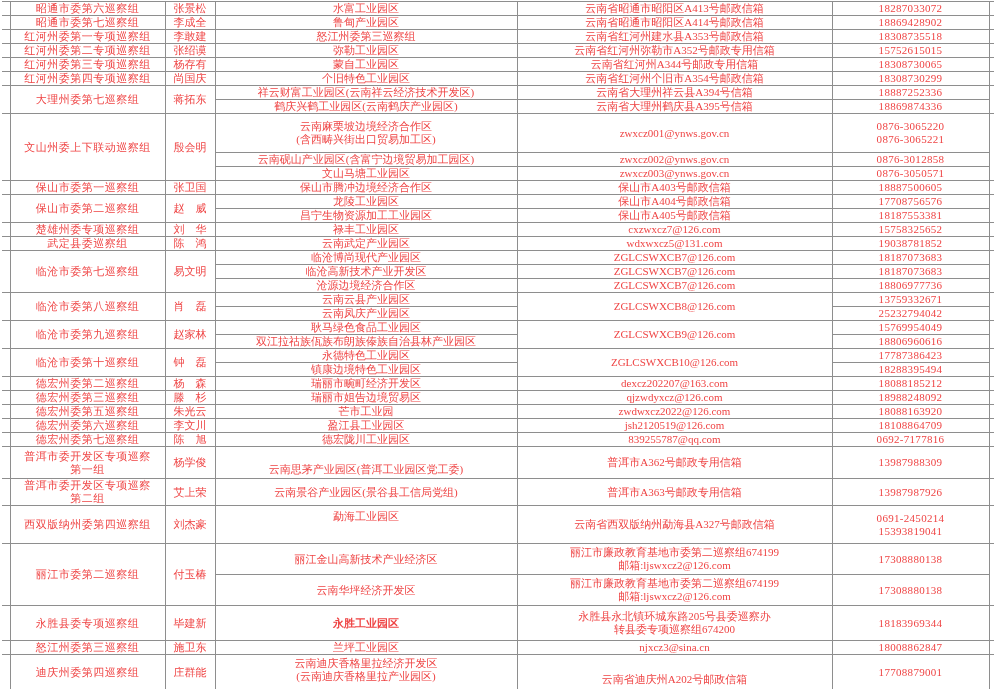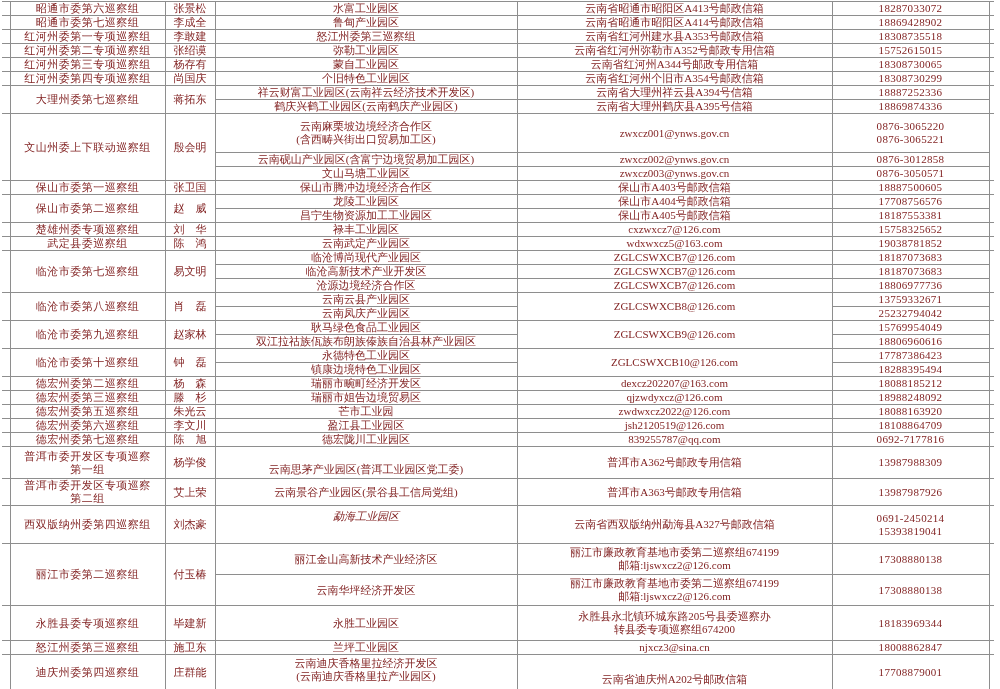--- a/index.html
+++ b/index.html
@@ -12,21 +12,21 @@
     height: 689px;
     overflow: hidden;
   }
   .page {
     padding: 1px 0 0 2px;
   }
   table.grid {
     border-collapse: collapse;
     table-layout: fixed;
     font-family: "Liberation Serif", "DejaVu Serif", serif;
-    color: #7f1d1d;
+    color: #ef4444;
   }
   table.grid td {
     border: 1px solid #8e8e8e;
     font-size: 11px;
     line-height: 13px;
     text-align: center;
     vertical-align: middle;
     padding: 0 2px;
     white-space: pre-line;
     overflow: hidden;
@@ -180,21 +180,21 @@
           <td class="park-cell">禄丰工业园区</td>
           <td class="mailbox-cell">cxzwxcz7@126.com</td>
           <td class="phone-cell">15758325652</td>
           <td class="stub-right"></td>
         </tr>
         <tr>
           <td class="stub-left"></td>
           <td class="group-cell">武定县委巡察组</td>
           <td class="leader-cell">陈　鸿</td>
           <td class="park-cell">云南武定产业园区</td>
-          <td class="mailbox-cell">wdxwxcz5@163.com</td>
+          <td class="mailbox-cell">wdxwxcz5@131.com</td>
           <td class="phone-cell">19038781852</td>
           <td class="stub-right"></td>
         </tr>
         <tr>
           <td rowspan="3" class="stub-left"></td>
           <td rowspan="3" class="group-cell">临沧市委第七巡察组</td>
           <td rowspan="3" class="leader-cell">易文明</td>
           <td class="park-cell">临沧博尚现代产业园区</td>
           <td class="mailbox-cell">ZGLCSWXCB7@126.com</td>
           <td class="phone-cell">18187073683</td>
@@ -311,21 +311,21 @@
           <td class="leader-cell">艾上荣</td>
           <td class="park-cell" style="padding-top: 4px; padding-bottom: 4px; margin-top: 32px;">云南景谷产业园区(景谷县工信局党组)</td>
           <td class="mailbox-cell" style="padding-top: 4px; padding-bottom: 4px;">普洱市A363号邮政专用信箱</td>
           <td class="phone-cell" style="padding-top: 4px; padding-bottom: 4px;">13987987926</td>
           <td class="stub-right"></td>
         </tr>
         <tr>
           <td class="stub-left"></td>
           <td class="group-cell">西双版纳州委第四巡察组</td>
           <td class="leader-cell">刘杰豪</td>
-          <td class="park-cell" style="padding-top: 4px; padding-bottom: 20px; font-style: italic;">勐海工业园区</td>
+          <td class="park-cell" style="padding-top: 4px; padding-bottom: 20px;">勐海工业园区</td>
           <td class="mailbox-cell" style="padding-top: 4px; padding-bottom: 4px;">云南省西双版纳州勐海县A327号邮政信箱</td>
           <td class="phone-cell" style="padding-top: 4px; padding-bottom: 4px;">0691-2450214
 15393819041</td>
           <td class="stub-right"></td>
         </tr>
         <tr>
           <td rowspan="2" class="stub-left"></td>
           <td rowspan="2" class="group-cell">丽江市委第二巡察组</td>
           <td rowspan="2" class="leader-cell">付玉椿</td>
           <td class="park-cell" style="padding-top: 2px; padding-bottom: 2px;">丽江金山高新技术产业经济区</td>
@@ -337,21 +337,21 @@
         <tr>
           <td class="park-cell" style="padding-top: 2px; padding-bottom: 2px;">云南华坪经济开发区</td>
           <td class="mailbox-cell" style="padding-top: 2px; padding-bottom: 2px;">丽江市廉政教育基地市委第二巡察组674199
 邮箱:ljswxcz2@126.com</td>
           <td class="phone-cell" style="padding-top: 2px; padding-bottom: 2px;">17308880138</td>
         </tr>
         <tr>
           <td class="stub-left"></td>
           <td class="group-cell">永胜县委专项巡察组</td>
           <td class="leader-cell">毕建新</td>
-          <td class="park-cell" style="padding-top: 4px; padding-bottom: 4px;">永胜工业园区</td>
+          <td class="park-cell" style="padding-top: 4px; padding-bottom: 4px; font-weight: bold;">永胜工业园区</td>
           <td class="mailbox-cell" style="padding-top: 4px; padding-bottom: 4px;">永胜县永北镇环城东路205号县委巡察办
 转县委专项巡察组674200</td>
           <td class="phone-cell" style="padding-top: 4px; padding-bottom: 4px;">18183969344</td>
           <td class="stub-right"></td>
         </tr>
         <tr>
           <td class="stub-left"></td>
           <td class="group-cell">怒江州委第三巡察组</td>
           <td class="leader-cell">施卫东</td>
           <td class="park-cell">兰坪工业园区</td>

